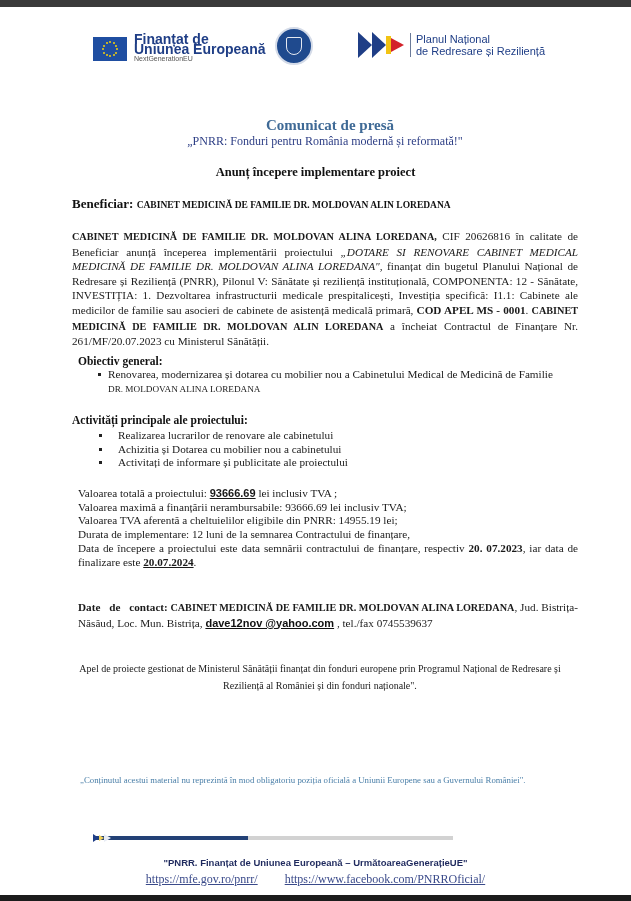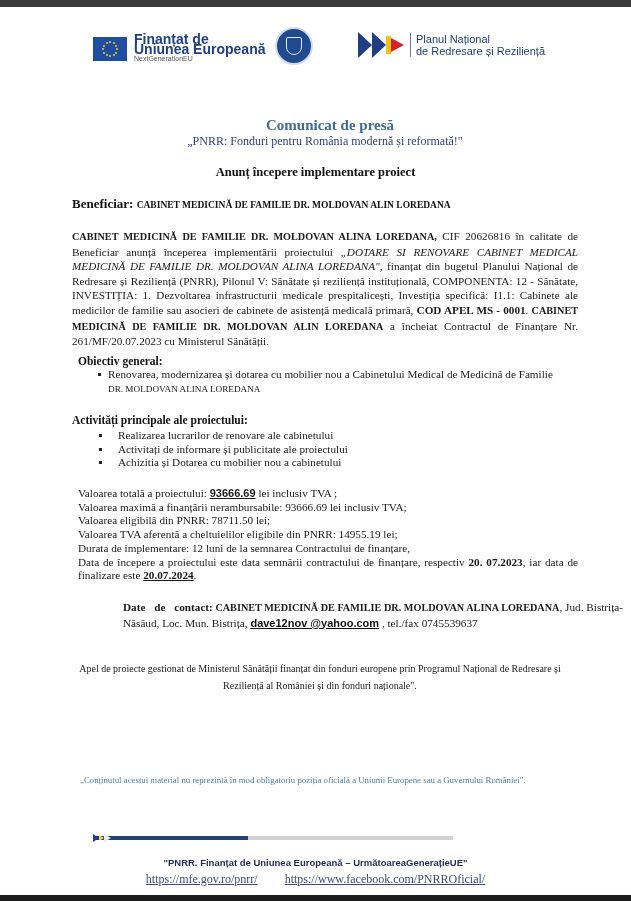--- a/index.html
+++ b/index.html
@@ -45,21 +45,21 @@
   .obj-list li::before { left: 2px; }
   .obj-list .name { font-size: 9.2px; margin-top: 48px; }
   .act-list { left: 96px; top: 429px; }
   .act-list li { padding-left: 22px; }
 
   .values { position: absolute; left: 78px; top: 487px; width: 500px; font-size: 11.2px; line-height: 13.7px; color: #1a1a1a; text-align: justify; }
   .values .hl { font-family: "Liberation Sans", sans-serif; font-weight: bold; text-decoration: underline; font-size: 11px; }
   .values b { font-weight: bold; }
   .values u { font-weight: bold; text-decoration: underline; }
 
-  .contact { position: absolute; left: 78px; top: 600px; width: 500px; font-size: 11.2px; line-height: 14.5px; color: #1a1a1a; text-align: justify; margin-left: 45px; }
+  .contact { position: absolute; left: 78px; top: 600px; width: 500px; font-size: 11.2px; line-height: 14.5px; color: #1a1a1a; text-align: justify; }
   .contact .label { font-weight: bold; word-spacing: 6px; }
   .contact .email { font-family: "Liberation Sans", sans-serif; font-weight: bold; text-decoration: underline; font-size: 11px; color: #111; }
 
   .apel { position: absolute; left: 70px; top: 660px; width: 500px; font-size: 10px; line-height: 17px; text-align: center; color: #1a1a1a; }
   .disclaimer { position: absolute; left: 80px; top: 773px; width: 480px; font-size: 8.8px; line-height: 14px; text-align: left; color: #4a7fa8; }
 
   .footer-bar { position: absolute; left: 93px; top: 836px; width: 360px; height: 4px; background: #d2d2d2; }
   .footer-bar .fill { position: absolute; left: 0; top: 0; height: 4px; background: #234176; }
   .footer-arrow { position: absolute; left: 93px; top: 834px; width: 18px; height: 8px; }
   .footer-title { position: absolute; left: 0; top: 857px; width: 631px; text-align: center; font-family: "Liberation Sans", sans-serif; font-size: 9.5px; font-weight: bold; color: #1f2a5e; }
@@ -122,28 +122,27 @@
 <div class="para p1"><span class="sc">CABINET MEDICINĂ DE FAMILIE DR. MOLDOVAN ALINA LOREDANA,</span><span> CIF 20626816 în calitate de Beneficiar anunță începerea implementării  proiectului </span><i>„DOTARE SI RENOVARE CABINET MEDICAL MEDICINĂ DE FAMILIE  DR. MOLDOVAN ALINA LOREDANA"</i><span>, finanțat din bugetul Planului Național de Redresare și Reziliență (PNRR), Pilonul V: Sănătate și reziliență instituțională, COMPONENTA: 12 - Sănătate, INVESTIȚIA: 1. Dezvoltarea infrastructurii medicale prespitalicești, Investiția specifică: I1.1: Cabinete ale medicilor de familie sau asocieri de cabinete de asistență medicală primară, </span><b>COD APEL MS - 0001</b><span>. </span><span class="sc">CABINET MEDICINĂ DE FAMILIE  DR. MOLDOVAN ALIN LOREDANA</span><span> a încheiat Contractul de Finanțare Nr. 261/MF/20.07.2023 cu  Ministerul Sănătății.</span></div>
 
 <div class="sec-title obj-title">Obiectiv general:</div>
 <ul class="bullets obj-list">
   <li><span>Renovarea, modernizarea și dotarea cu mobilier nou a Cabinetului Medical de Medicină de Familie </span><span class="name"> DR. MOLDOVAN ALINA LOREDANA</span></li>
 </ul>
 
 <div class="sec-title act-title">Activități principale ale proiectului:</div>
 <ul class="bullets act-list">
   <li>Realizarea lucrarilor de renovare ale cabinetului</li>
+  <li>Achizitia și  Dotarea cu  mobilier nou a cabinetului</li>
   <li>Activitați  de informare și  publicitate ale proiectului</li>
-  <li>Achizitia și  Dotarea cu  mobilier nou a cabinetului</li>
 </ul>
 
 <div class="values">
   <div><span>Valoarea totală a proiectului: </span><span class="hl">93666.69</span><span> lei inclusiv TVA ;</span></div>
   <div>Valoarea maximă a finanțării nerambursabile: 93666.69 lei inclusiv TVA;</div>
-  <div>Valoarea eligibilă din PNRR: 78711.50 lei;</div>
   <div>Valoarea TVA aferentă a cheltuielilor eligibile din PNRR: 14955.19 lei;</div>
   <div>Durata de implementare:  12 luni de la semnarea Contractului  de finanțare,</div>
   <div><span>Data de începere a proiectului este data semnării contractului de finanțare, respectiv </span><b>20. 07.2023</b><span>, iar data de finalizare este </span><u>20.07.2024</u><span>.</span></div>
 </div>
 
 <div class="contact"><span class="label">Date de contact:</span><span class="sc"> CABINET MEDICINĂ DE FAMILIE DR. MOLDOVAN ALINA LOREDANA</span><span>, Jud. Bistrița-Năsăud, Loc. Mun. Bistrița, </span><span class="email">dave12nov @yahoo.com</span><span> , tel./fax 0745539637</span></div>
 
 <div class="apel">Apel de proiecte gestionat de Ministerul Sănătății finanțat din fonduri europene prin Programul Național de Redresare și Reziliență al României și din fonduri naționale".</div>
 <div class="disclaimer">„Conținutul acestui material nu reprezintă în mod obligatoriu poziția oficială a Uniunii Europene sau a Guvernului României".</div>
 

